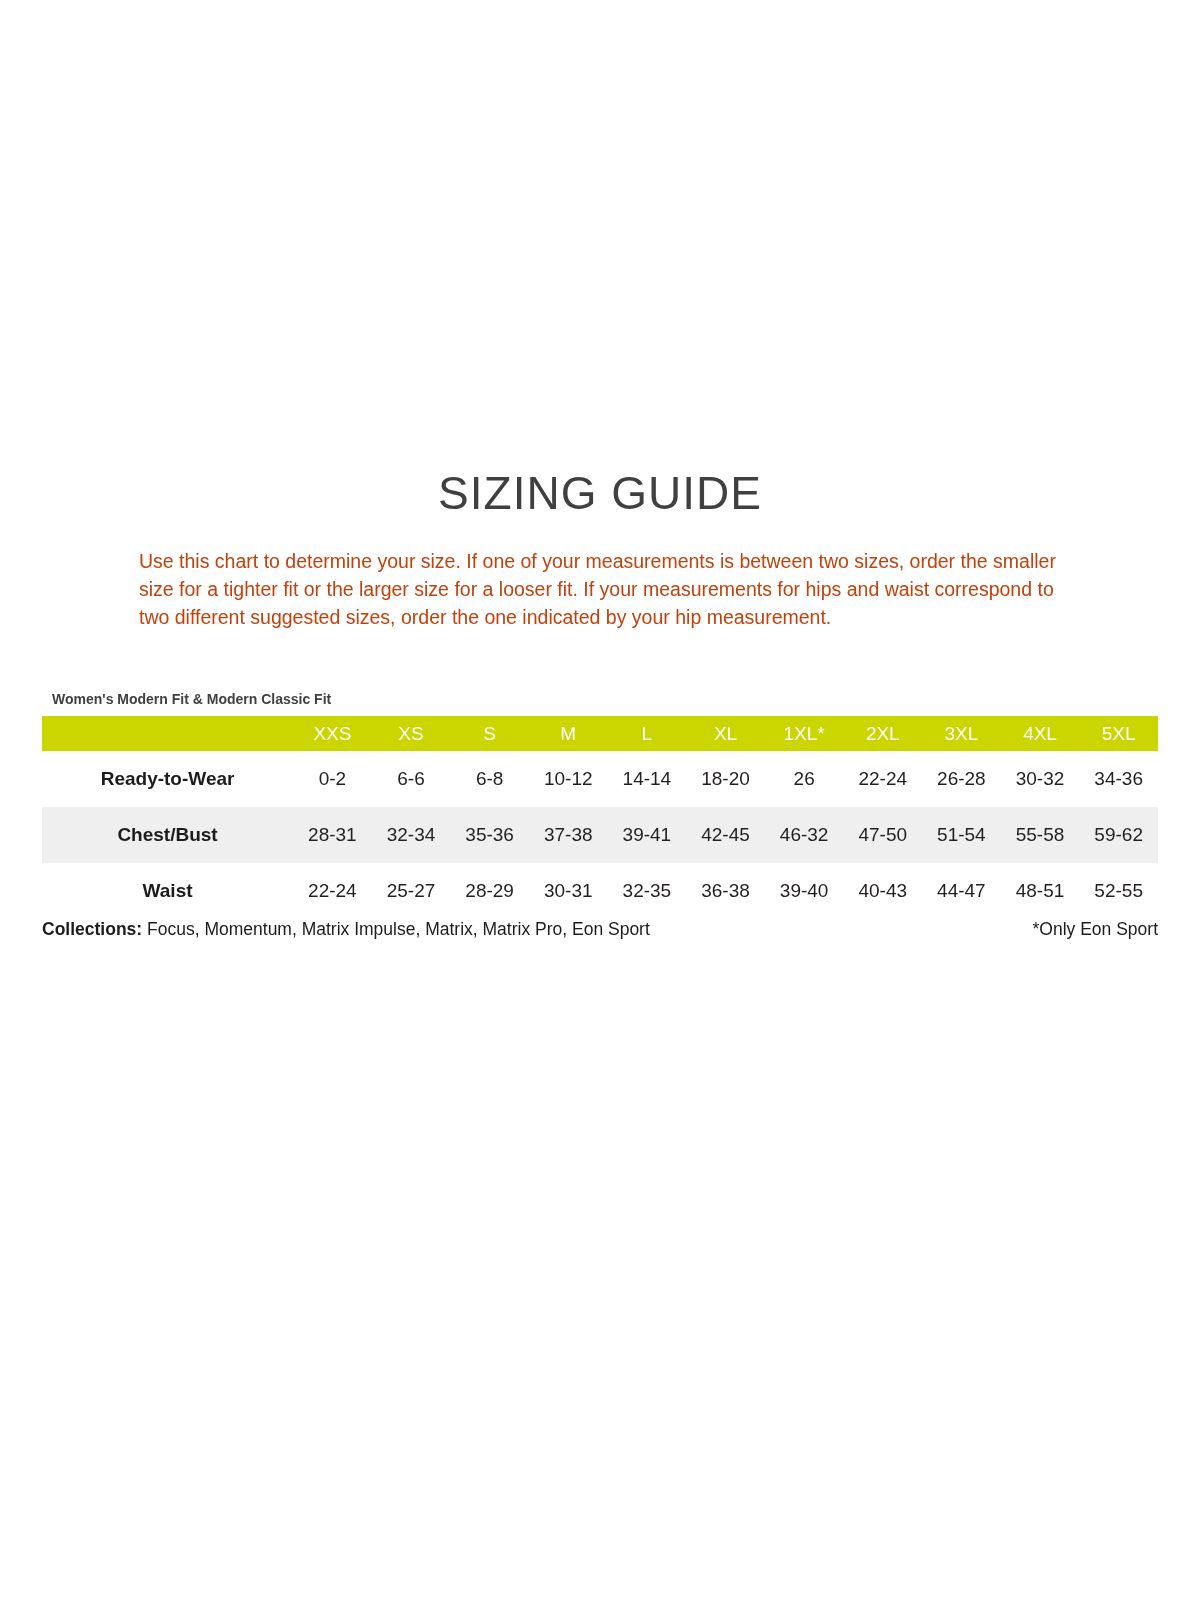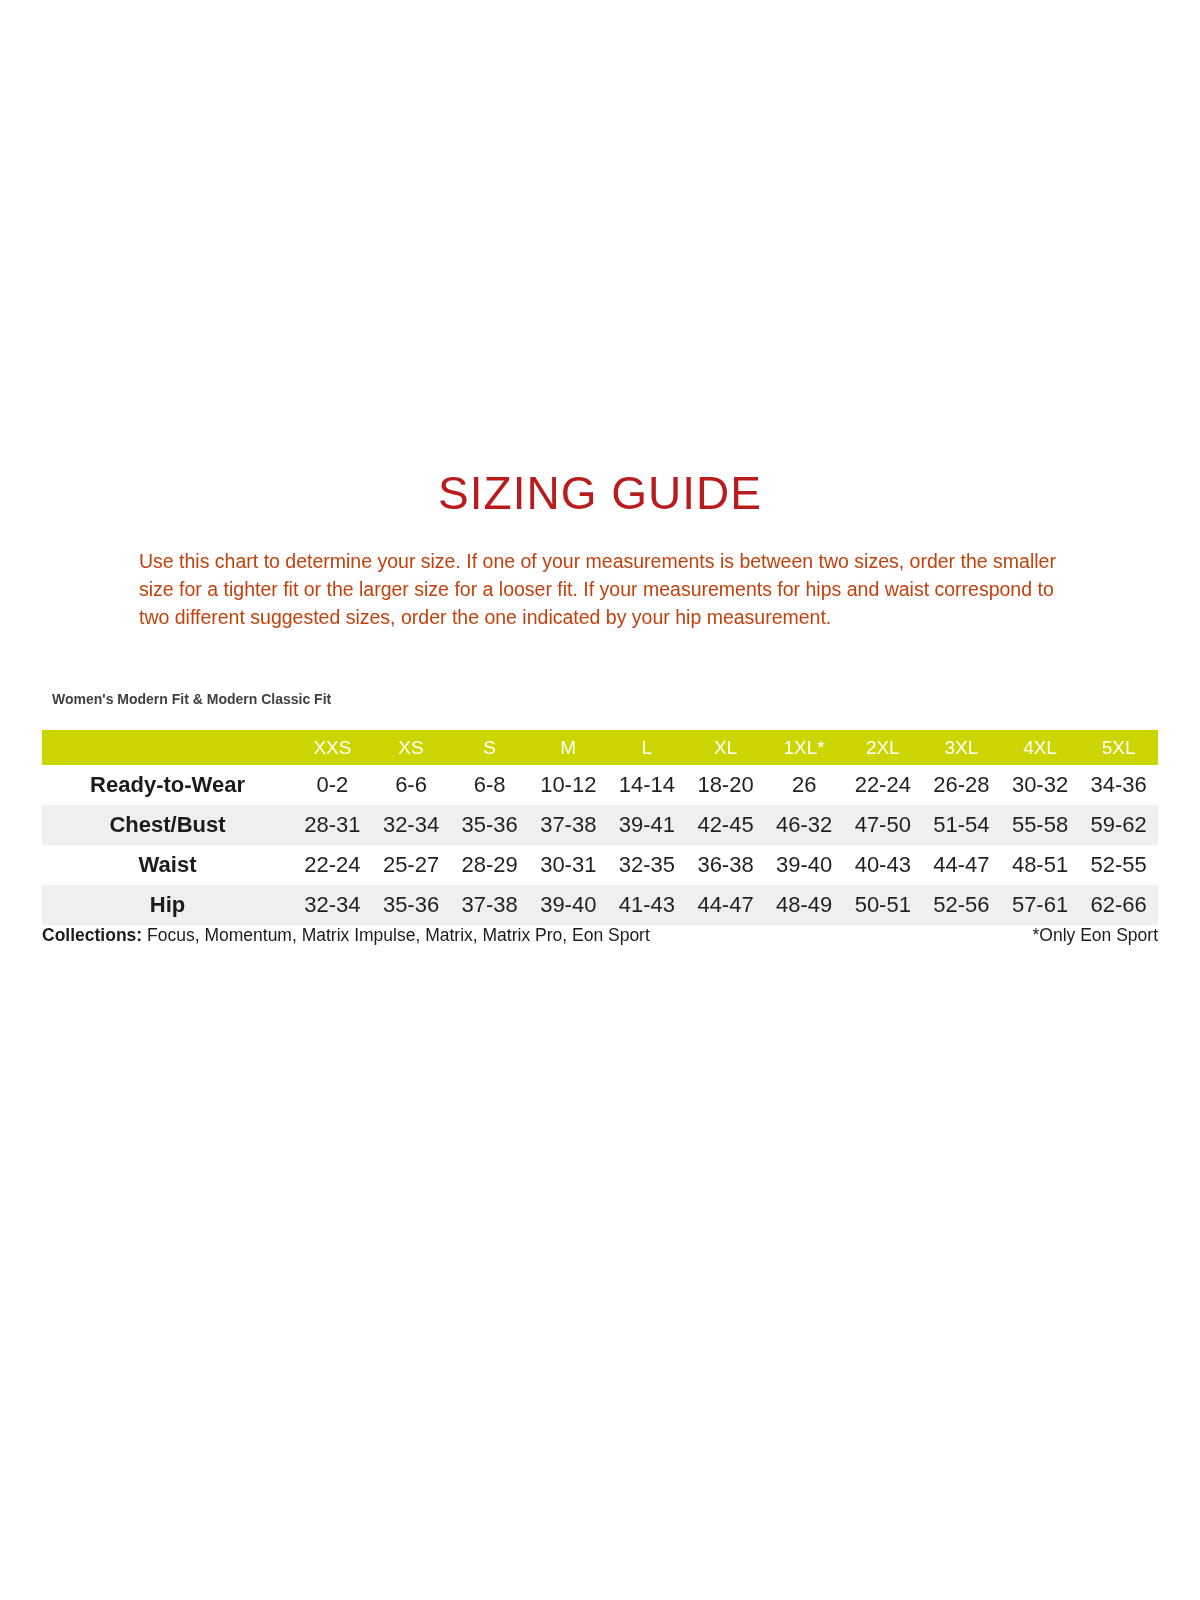--- a/index.html
+++ b/index.html
@@ -21,59 +21,59 @@
     background: #ffffff;
     overflow: hidden;
   }
   .page-title {
     margin: 0;
     padding-top: 466px;
     text-align: center;
     font-size: 46px;
     font-weight: 300;
     letter-spacing: 1px;
-    color: #b91c1c;
+    color: #404040;
   }
   .intro {
     width: 922px;
     margin: 27px auto 0 auto;
     font-size: 19.5px;
     line-height: 28px;
     color: #c2410c;
   }
   .section {
     margin: 0 42px;
   }
   .section-heading {
     margin: 60px 0 0 10px;
     font-size: 14px;
     font-weight: bold;
     color: #404040;
   }
   table.size-table {
     width: 100%;
-    margin-top: 23px;
+    margin-top: 9px;
     border-collapse: collapse;
     table-layout: fixed;
   }
   table.size-table thead th {
     background: var(--accent-green);
     color: #ffffff;
     font-weight: normal;
     font-size: 19px;
     height: 35px;
     text-align: center;
     padding: 0;
   }
   table.size-table th.corner { width: 22.5%; }
   table.size-table tbody th,
   table.size-table tbody td {
-    height: 40px;
+    height: 56px;
     text-align: center;
-    font-size: 22px;
+    font-size: 19px;
     padding: 0;
     vertical-align: middle;
   }
   table.size-table tbody th {
     font-weight: bold;
     color: #1c1c1c;
   }
   table.size-table tbody td { color: var(--text-dark); }
   table.size-table tbody tr:nth-child(even) { background: var(--row-stripe); }
   .footer-line {
@@ -150,34 +150,20 @@
           <td>28-29</td>
           <td>30-31</td>
           <td>32-35</td>
           <td>36-38</td>
           <td>39-40</td>
           <td>40-43</td>
           <td>44-47</td>
           <td>48-51</td>
           <td>52-55</td>
         </tr>
-        <tr>
-          <th>Hip</th>
-          <td>32-34</td>
-          <td>35-36</td>
-          <td>37-38</td>
-          <td>39-40</td>
-          <td>41-43</td>
-          <td>44-47</td>
-          <td>48-49</td>
-          <td>50-51</td>
-          <td>52-56</td>
-          <td>57-61</td>
-          <td>62-66</td>
-        </tr>
       </tbody>
     </table>
 
     <div class="footer-line">
       <div class="collections">
         <span class="bold">Collections:</span>
         <span>Focus, Momentum, Matrix Impulse, Matrix, Matrix Pro, Eon Sport</span>
       </div>
       <div class="footnote">*Only Eon Sport</div>
     </div>

